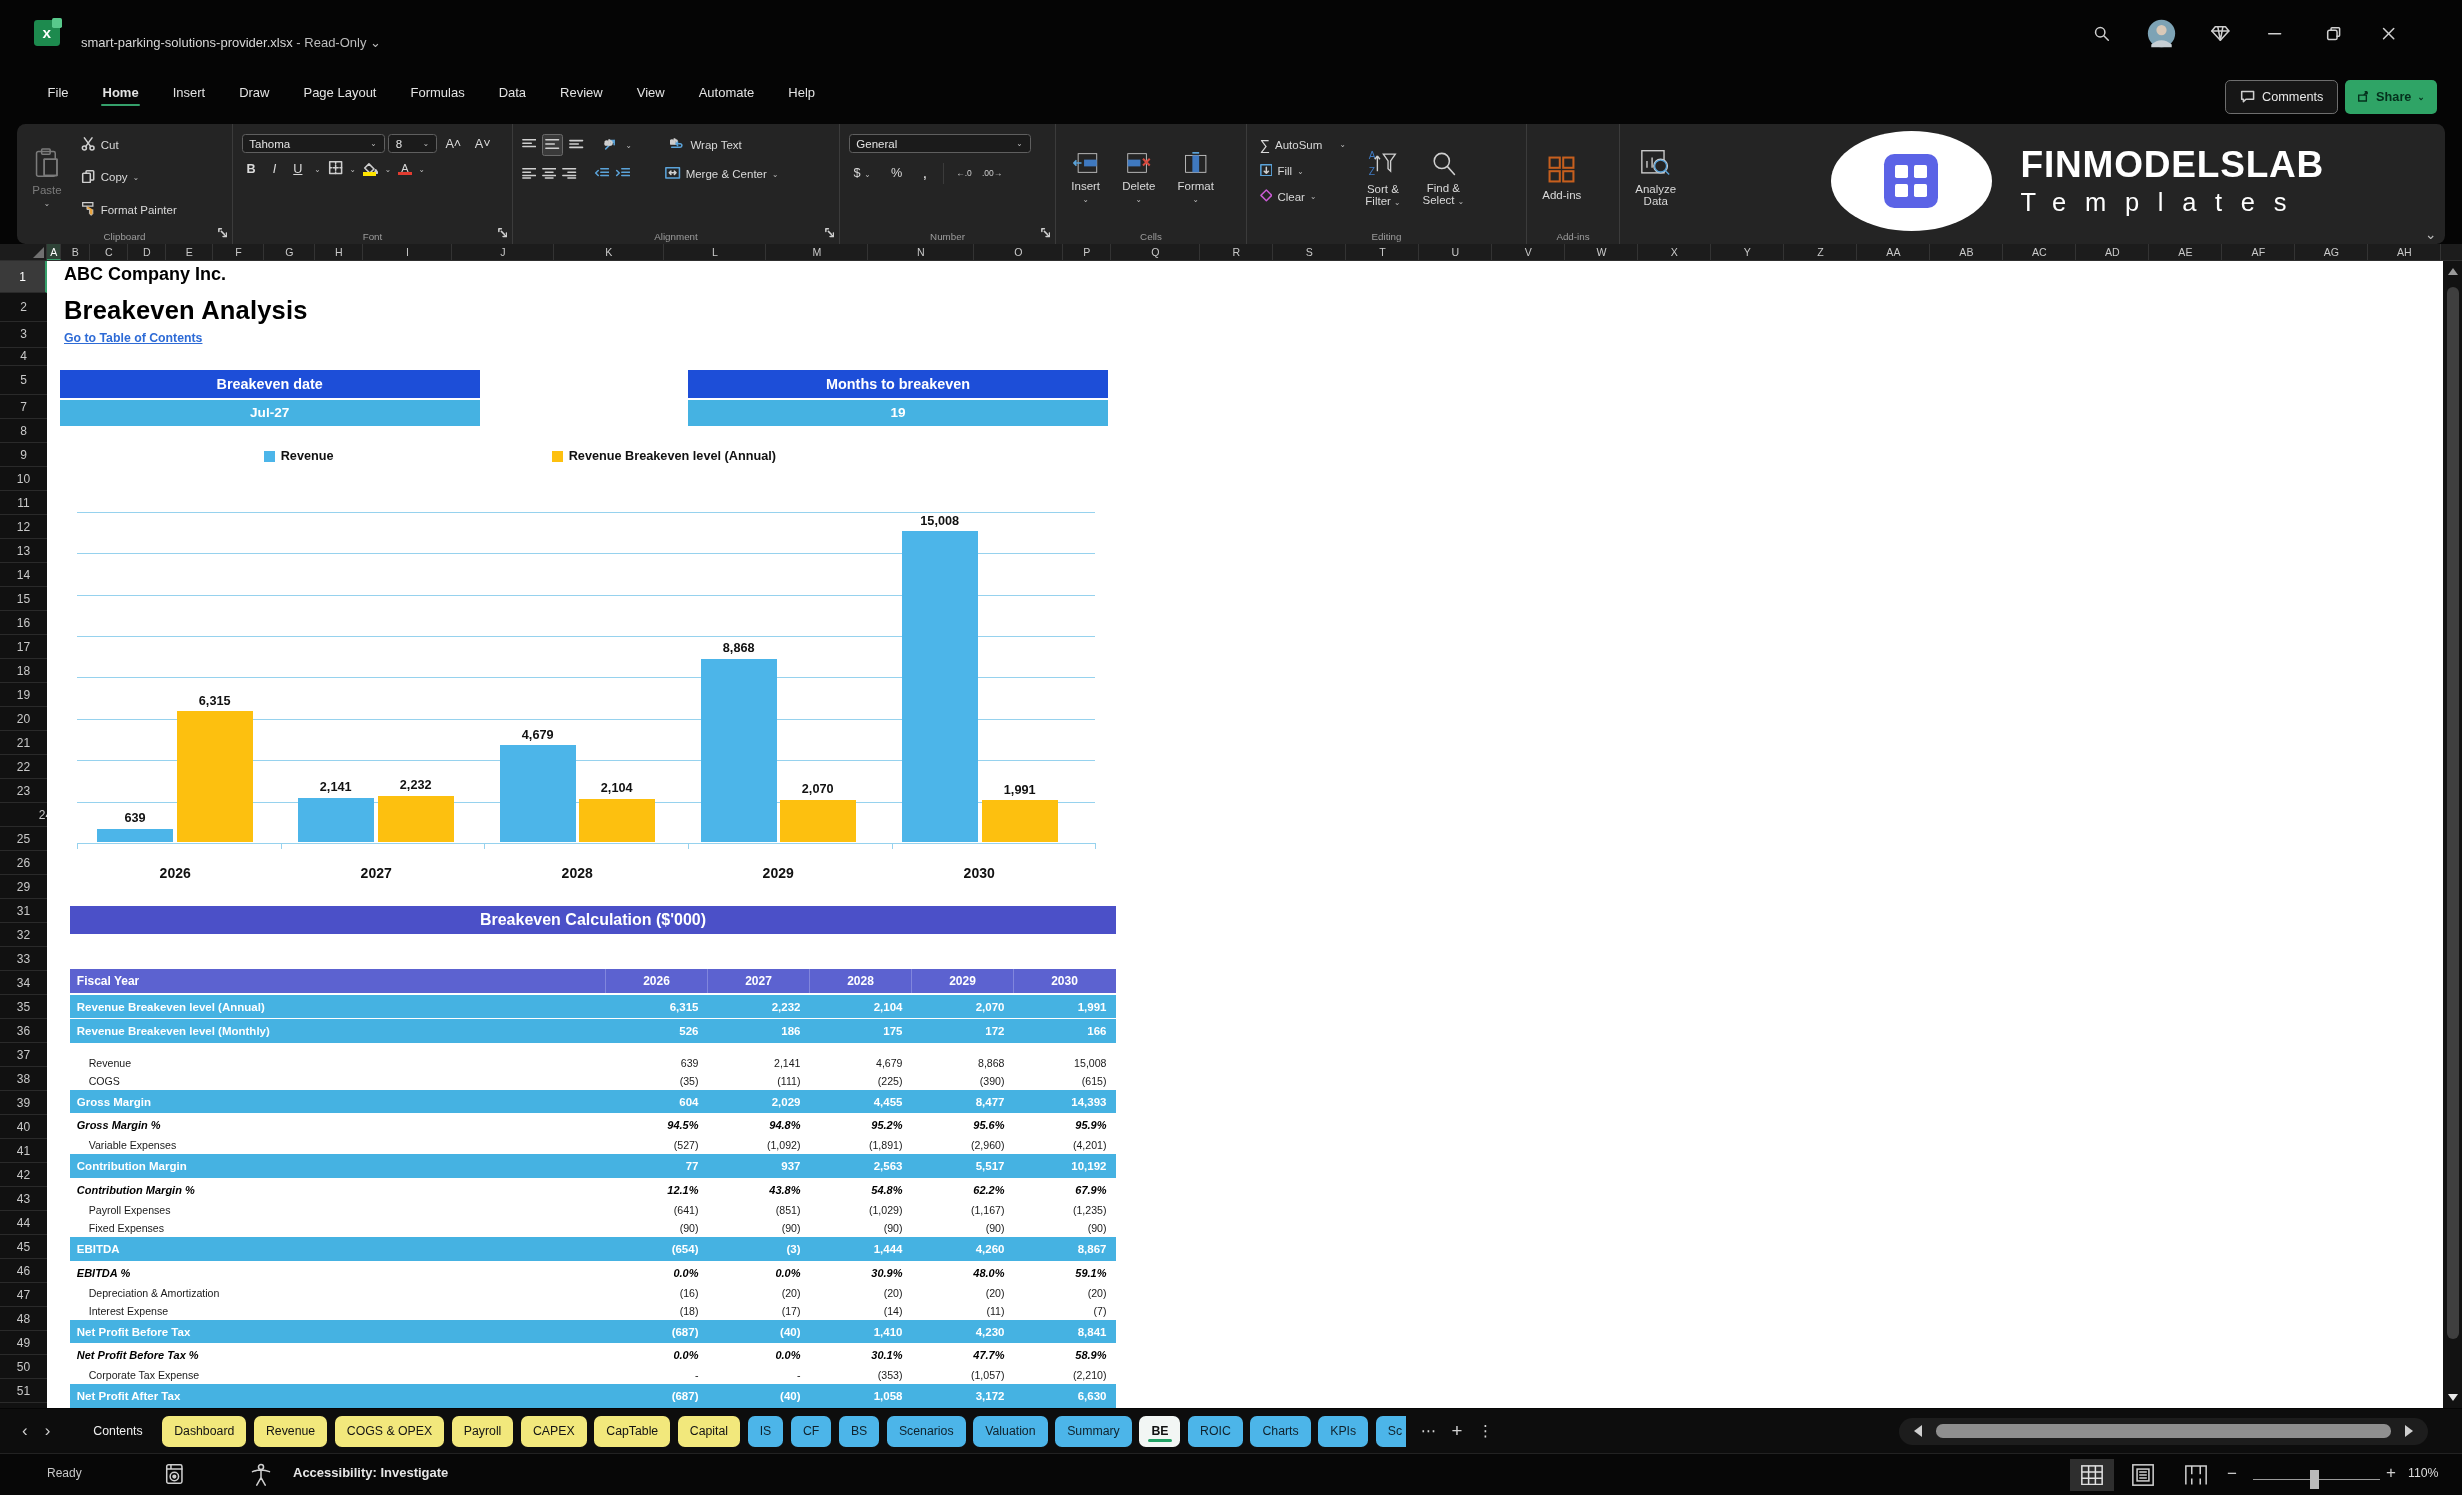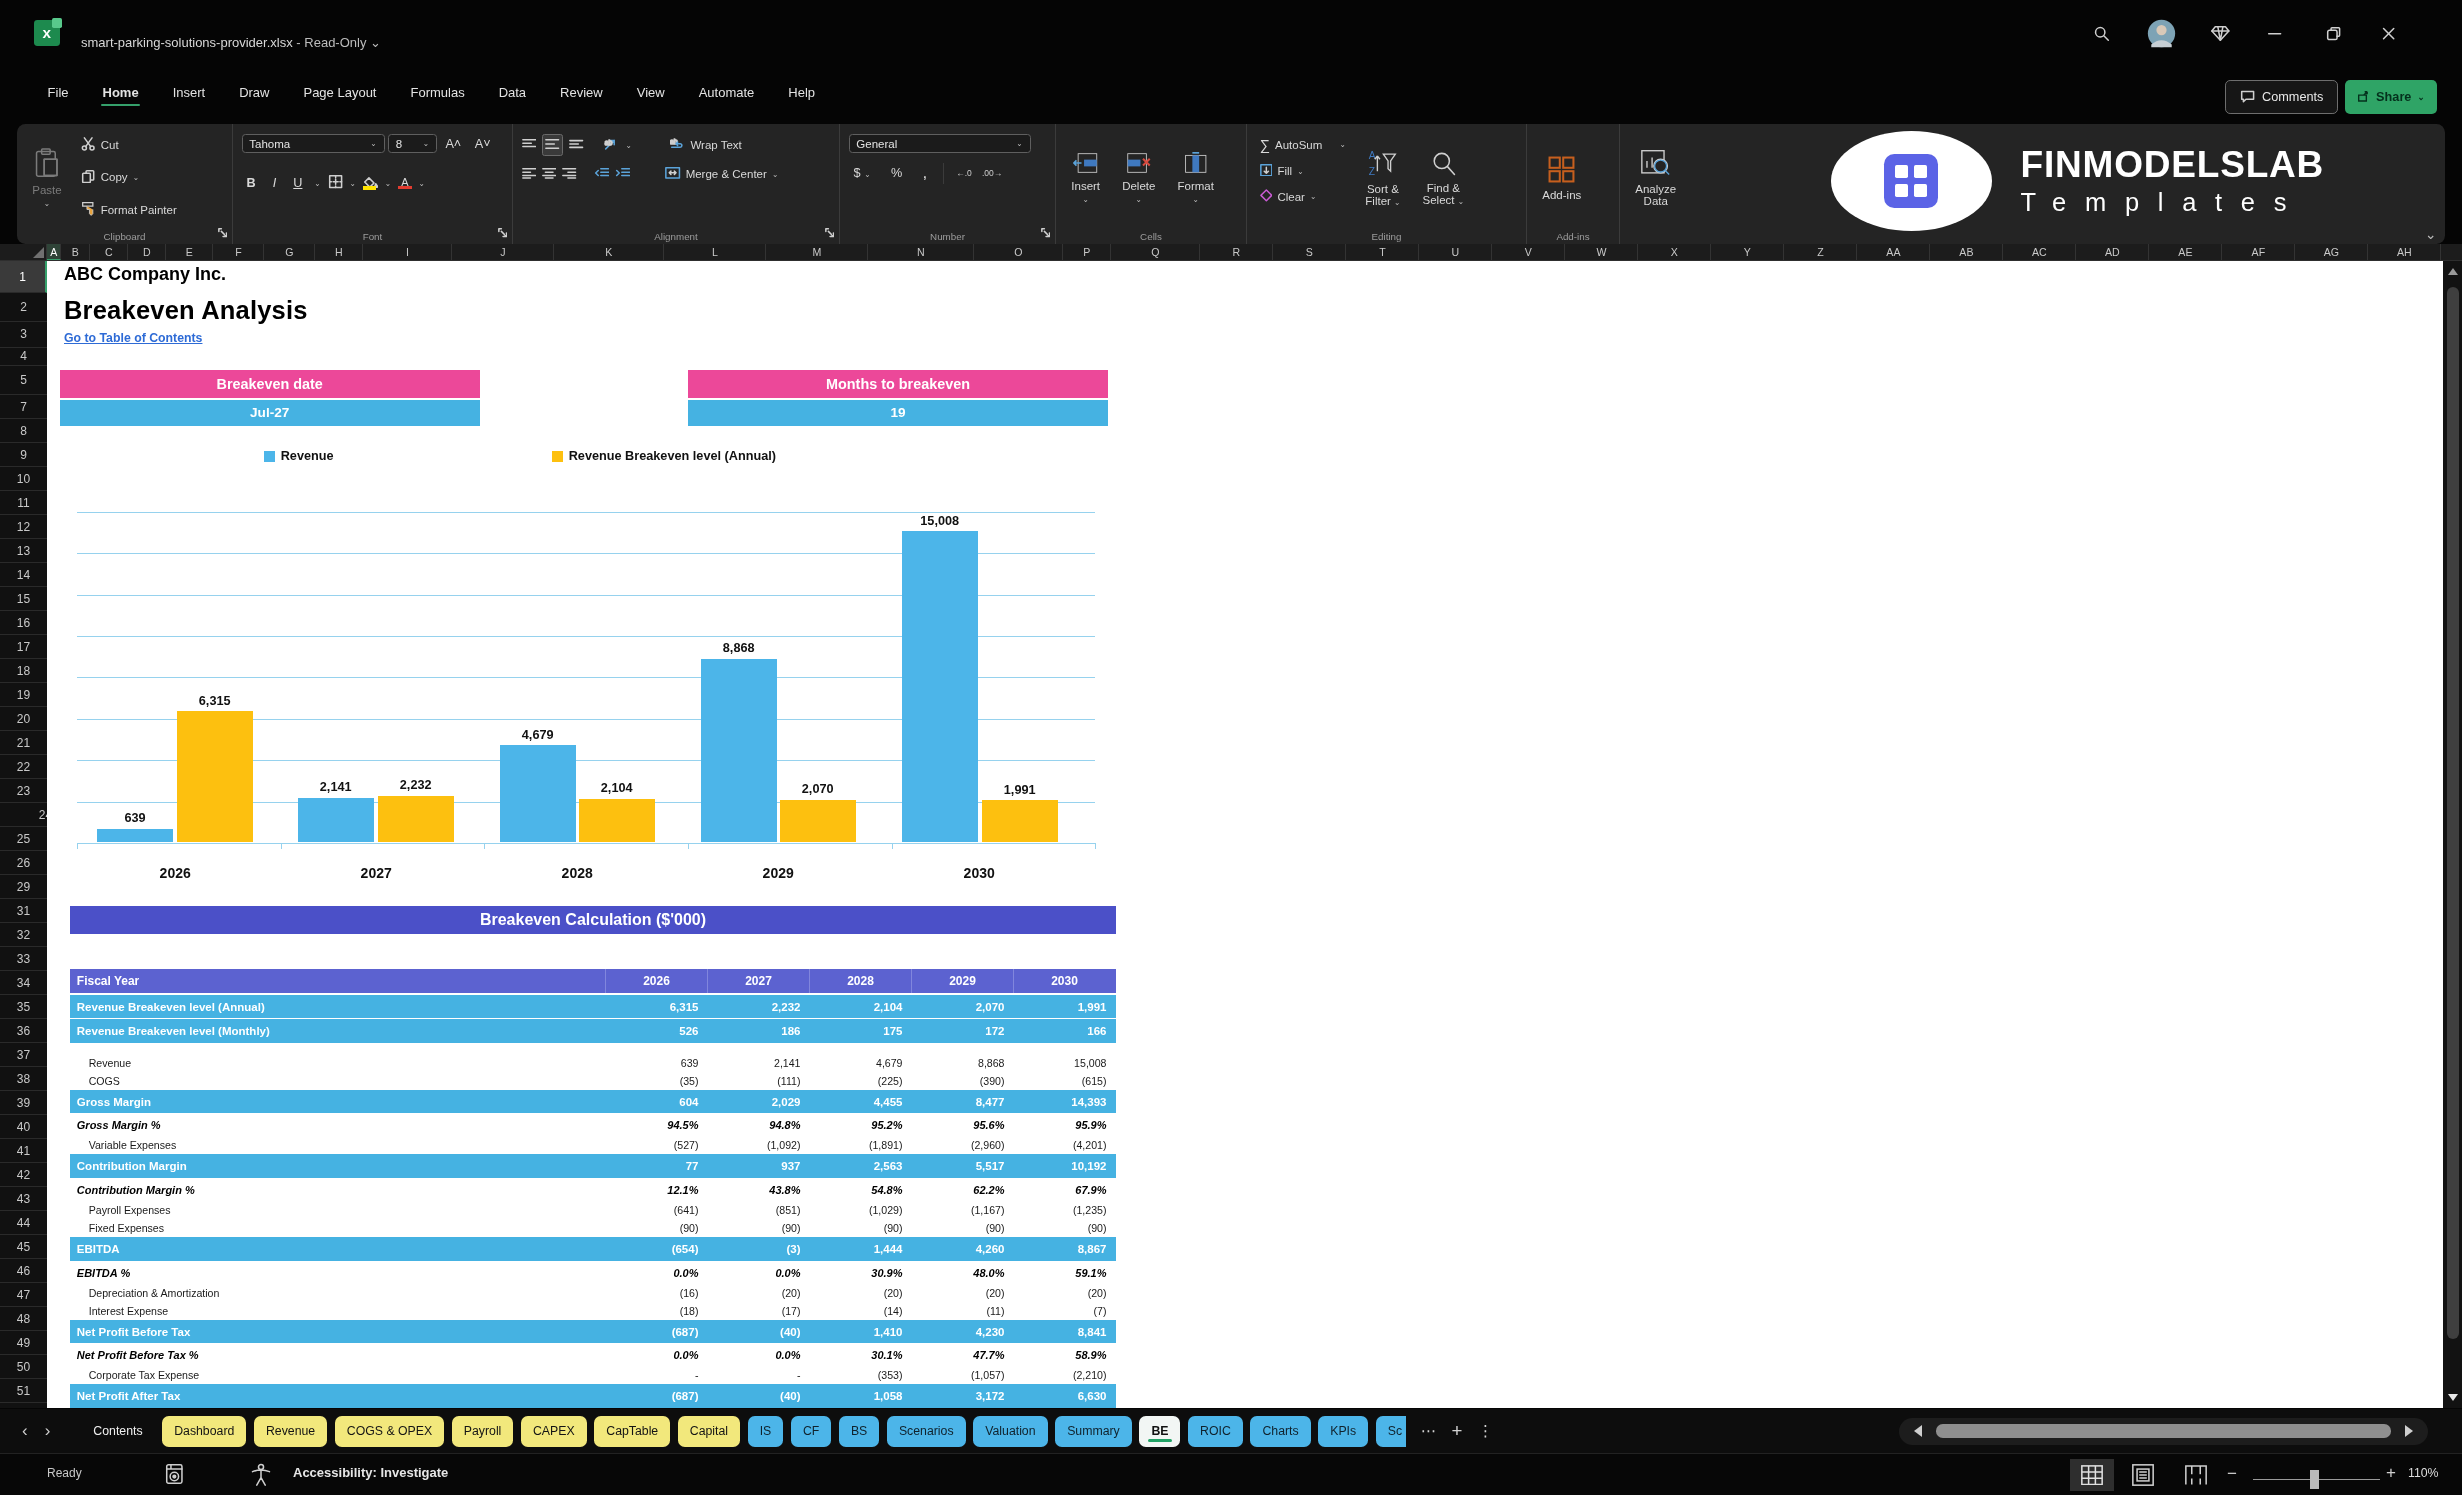--- a/index.html
+++ b/index.html
@@ -60,21 +60,21 @@
   #row-rail { position:absolute; left:0; top:261px; width:47px; height:1147px; background:#111; }
   .row-h { border-bottom:0.8px solid #2a2a2a; color:#c9c9c9; font-size:12px; display:flex; align-items:center; justify-content:center; }
   .row-h.sel { background:#3a3a3a; color:#fff; border-right:2.5px solid #35a06b; }
 
   
   #canvas { position:absolute; left:47px; top:261px; width:2397px; height:1147px; background:#ffffff; color:#111; overflow:hidden; }
   #sheet-title { margin:10.2px 0 0 17px; font-size:25.5px; font-weight:800; color:#000; letter-spacing:0.2px; }
   #sheet-company { margin:3.4px 0 0 17px; font-size:18px; font-weight:bold; color:#000; }
   #sheet-link { margin:6.8px 0 0 17px; font-size:12.3px; font-weight:bold; color:#2e6bd6; text-decoration:underline; display:inline-block; }
   .kpi-wrap { position:absolute; top:109px; width:420px; }
-  .kpi-head { height:28px; background:#ec4899; color:#fff; font-weight:bold; font-size:14.4px; text-align:center; line-height:28px; }
+  .kpi-head { height:28px; background:#1d4ed8; color:#fff; font-weight:bold; font-size:14.4px; text-align:center; line-height:28px; }
   .kpi-val { margin-top:1.7px; height:26px; background:#45b2e2; color:#fff; font-weight:bold; font-size:13.6px; text-align:center; line-height:26px; }
   #kpi-left { left:12.7px; } #kpi-right { left:641px; }
 
   #chart-box { position:absolute; left:12.7px; top:176px; width:1046px; }
   #chart-title-band { height:28px; background:#4b50c8; color:#fff; font-weight:bold; font-size:16px; text-align:center; line-height:28px; }
   #legend { position:relative; height:36px; }
   .leg-item { position:absolute; top:12px; display:flex; align-items:center; gap:6px; font-size:12.7px; font-weight:bold; color:#111; }
   .leg-swatch { width:11px; height:11px; }
   #plot { position:absolute; left:17px; top:75px; width:1018px; height:331px; }
   .gline { position:absolute; left:0; width:100%; height:1.3px; background:#96d2ee; }
@@ -247,21 +247,21 @@
           <span>Format Painter</span>
         </div>
     </div>
     <div class="rgroup-title">Clipboard</div>
     <span class="launcher"><svg class="lin" width="9.3" height="9.3" viewBox="0 0 11 11">
           <path d="M1 4 V1 h3 M4 4 l6 6 M10 6 v4 h-4"></path>
         </svg></span>
   </div>
 
   <div class="rgroup" style="width:280px">
-    <div class="col" style="width:100%; gap:21px; padding-top:3.4px">
+    <div class="col" style="width:100%; gap:7px; padding-top:3.4px">
       <div class="row">
         <div class="selbox" style="width:143px">
             <span>Tahoma</span>
             <span class="chev">⌄</span>
           </div>
         <div class="selbox" style="width:49px">
             <span>8</span>
             <span class="chev">⌄</span>
           </div>
         <div class="glyph">A˄</div>

